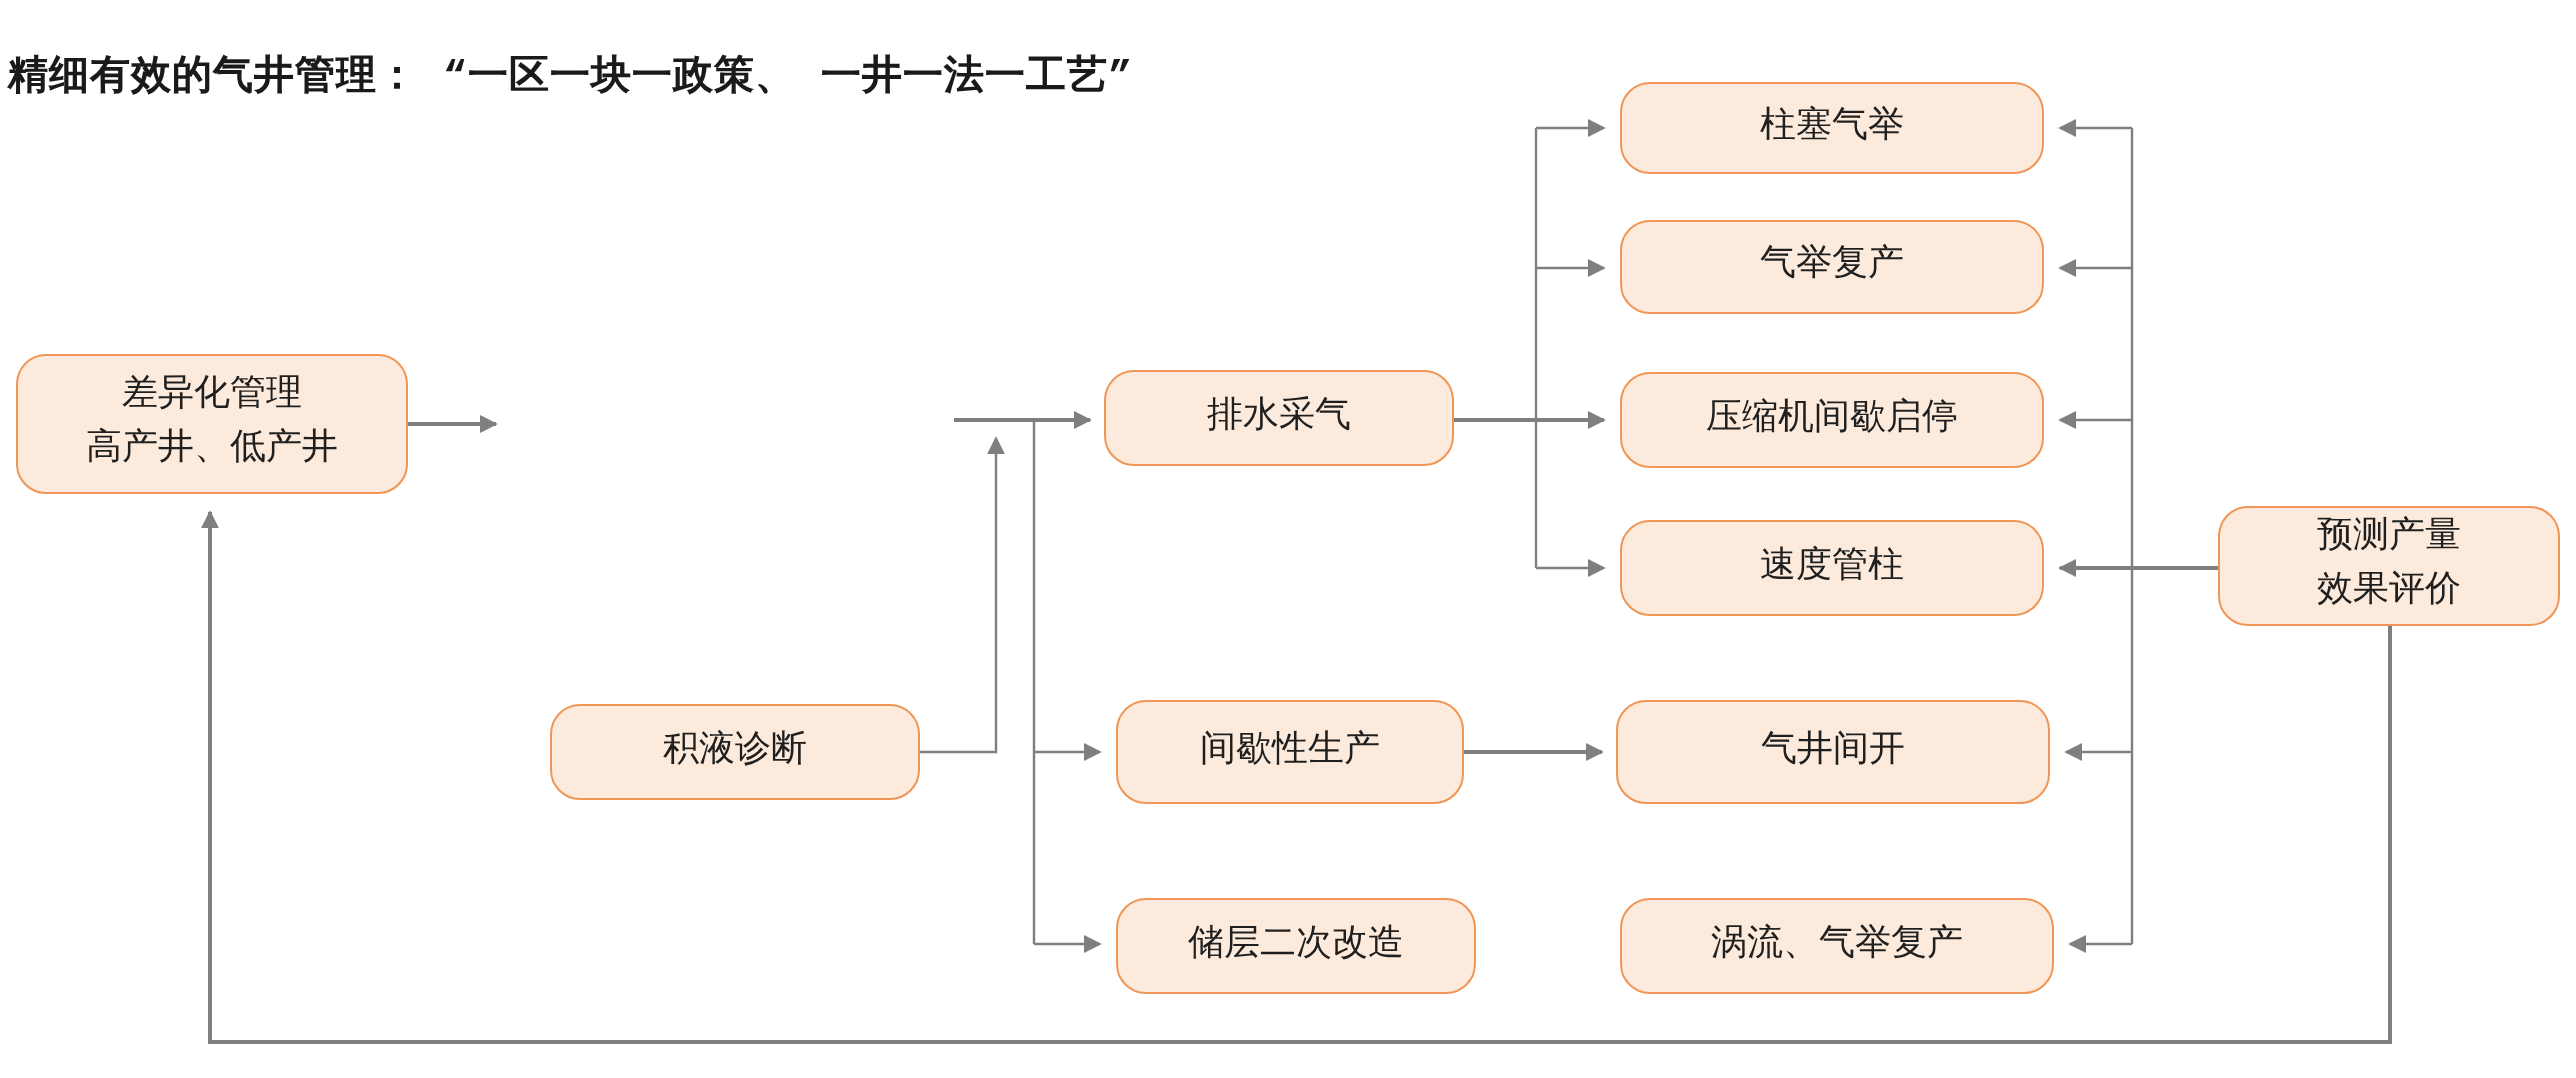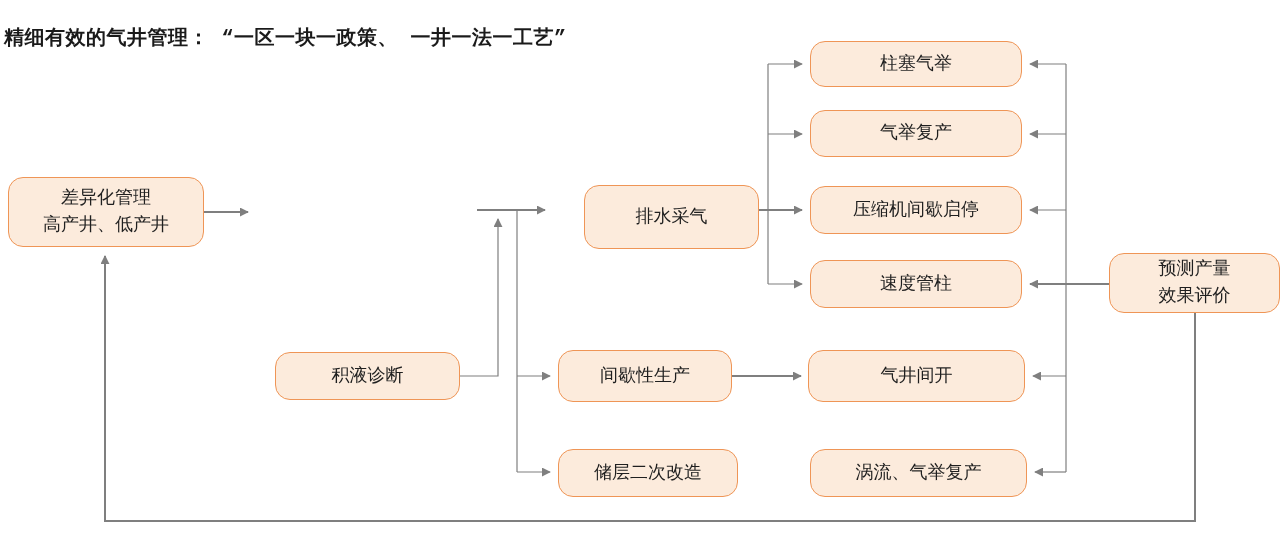--- a/index.html
+++ b/index.html
@@ -66,21 +66,21 @@
     <path class="c-thin" d="M1066 134 H1030" marker-end="url(#arr)"></path>
     <path class="c-thin" d="M1066 210 H1030" marker-end="url(#arr)"></path>
     <path class="c-thin" d="M1066 376 H1033" marker-end="url(#arr)"></path>
     <path class="c-thin" d="M1066 472 H1035" marker-end="url(#arr)"></path>
   </svg>
 
   <div class="node" style="left:8px;top:177px;width:196px;height:70px">差异化管理
 高产井、低产井</div>
 
 
-  <div class="node" style="left:584px;top:185px;width:175px;height:64px">排水采气</div>
+  <div class="node" style="left:552px;top:185px;width:175px;height:48px">排水采气</div>
 
   <div class="node" style="left:275px;top:352px;width:185px;height:48px">积液诊断</div>
 
   <div class="node" style="left:558px;top:350px;width:174px;height:52px">间歇性生产</div>
 
   <div class="node" style="left:558px;top:449px;width:180px;height:48px">储层二次改造</div>
 
   <div class="node" style="left:810px;top:41px;width:212px;height:46px">柱塞气举</div>
 
   <div class="node" style="left:810px;top:110px;width:212px;height:47px">气举复产</div>

